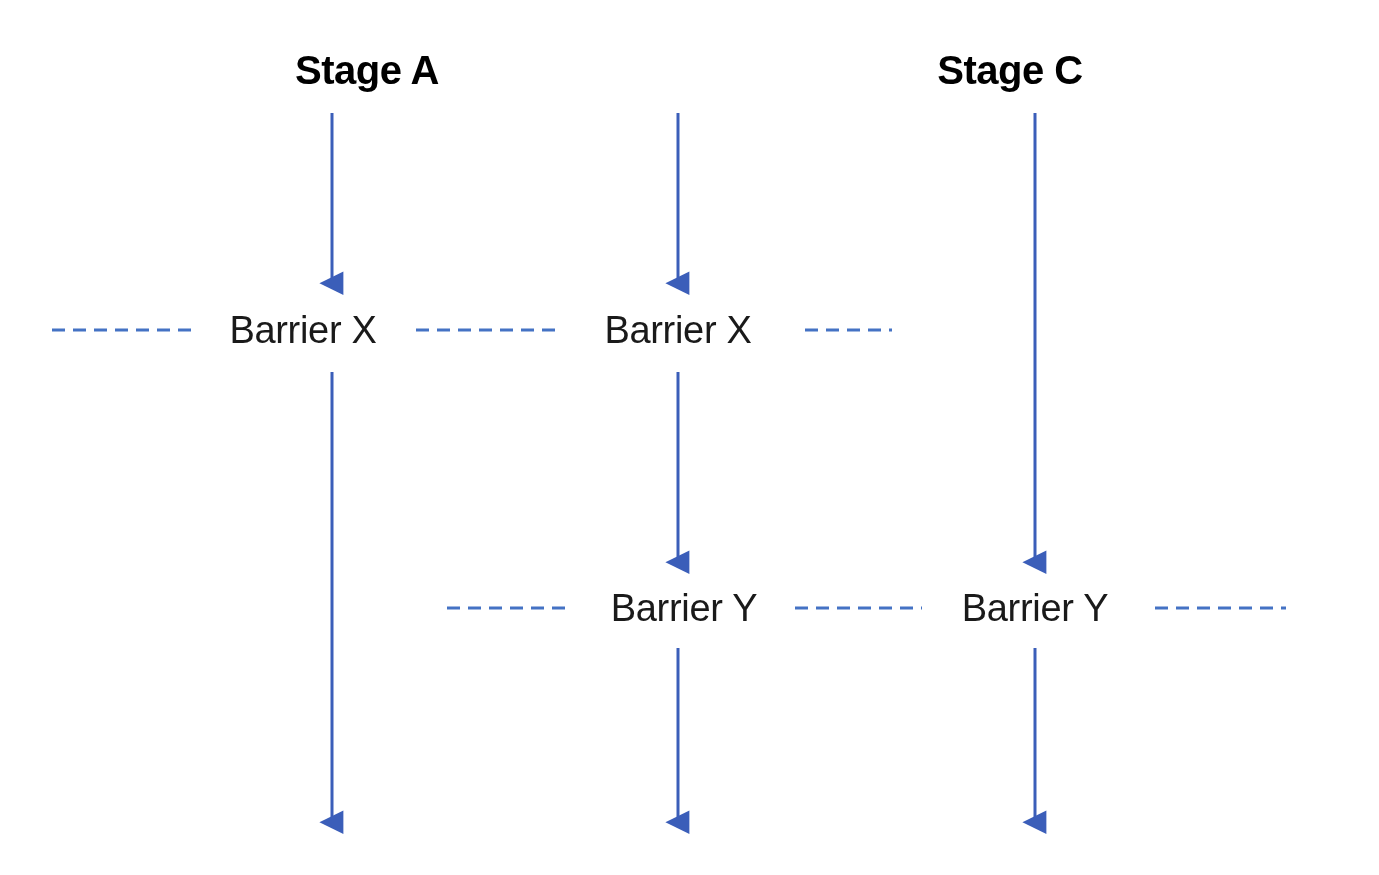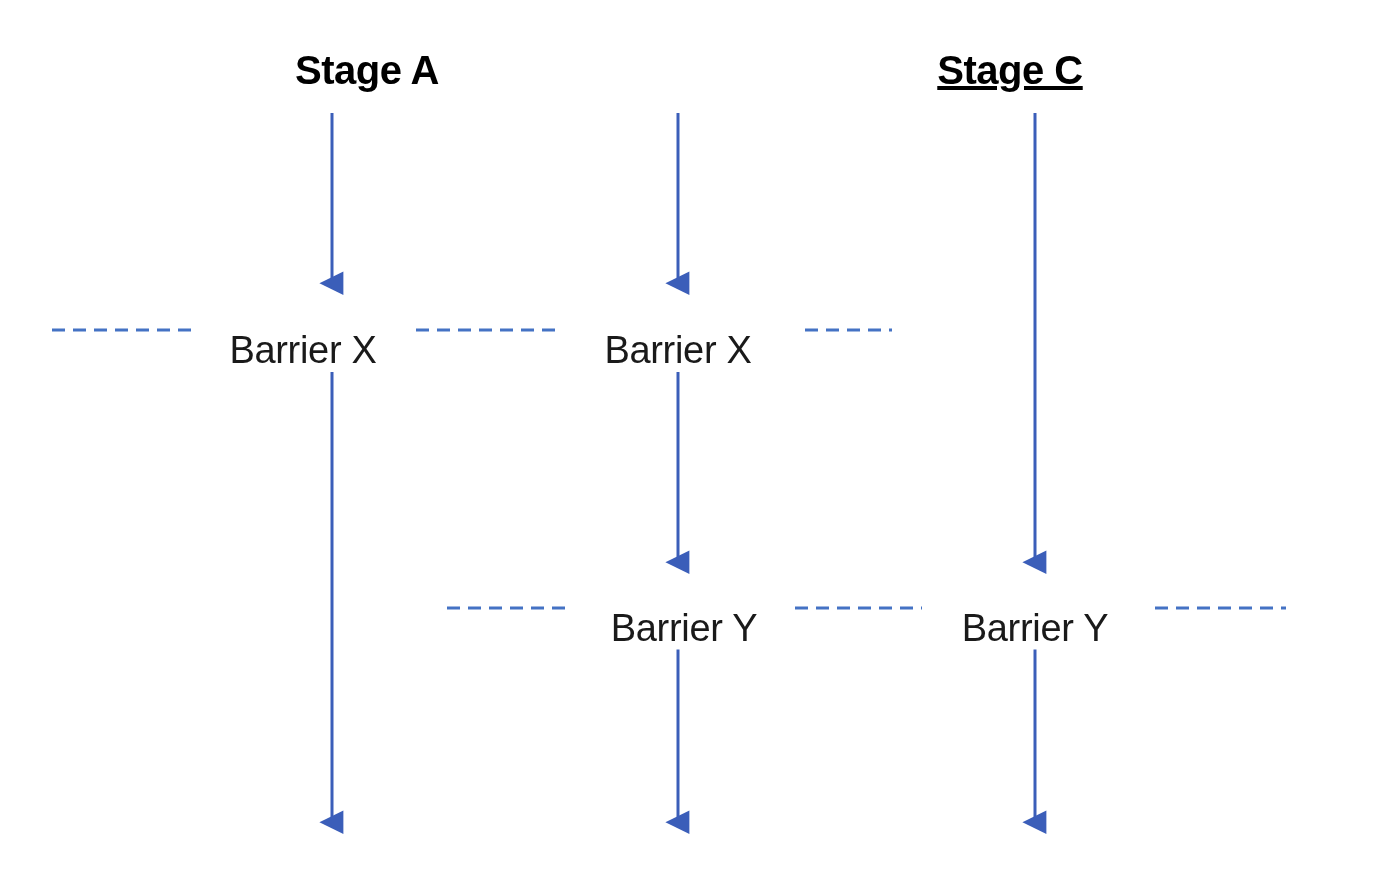--- a/index.html
+++ b/index.html
@@ -37,21 +37,20 @@
     position: absolute;
     font-family: "Liberation Sans", sans-serif;
     font-weight: 400;
     font-size: 38px;
     color: #1a1a1a;
     white-space: nowrap;
     transform: translate(-50%, -50%);
     background: #ffffff;
     padding: 0 10px;
     letter-spacing: -0.3px;
-    margin-top: 20px;
   }
 </style>
 </head>
 <body>
 
 <div id="canvas">
 
   <svg id="svg-layer" viewBox="0 0 1379 875" xmlns="http://www.w3.org/2000/svg">
     <defs>
       <marker id="arrowhead" markerWidth="9" markerHeight="9" refX="4.2" refY="4.4" orient="auto" markerUnits="strokeWidth">
@@ -76,20 +75,20 @@
       <line x1="416" y1="330" x2="560" y2="330" stroke="#4472C4" stroke-width="3" stroke-dasharray="13 8"></line>
       <line x1="805" y1="330" x2="892" y2="330" stroke="#4472C4" stroke-width="3" stroke-dasharray="13 8"></line>
 
       <line x1="447" y1="608" x2="568" y2="608" stroke="#4472C4" stroke-width="3" stroke-dasharray="13 8"></line>
       <line x1="795" y1="608" x2="922" y2="608" stroke="#4472C4" stroke-width="3" stroke-dasharray="13 8"></line>
       <line x1="1155" y1="608" x2="1286" y2="608" stroke="#4472C4" stroke-width="3" stroke-dasharray="13 8"></line>
     </g>
   </svg>
 
   <div class="stage-header" style="left:332px; top:48px;margin-left:35px;">Stage A</div>
-  <div class="stage-header" style="left:1010px; top:48px;text-decoration:underline;">Stage C</div>
+  <div class="stage-header" style="left:1010px; top:48px;">Stage C</div>
 
   <div class="barrier-label" style="left:303px; top:330px;">Barrier X</div>
   <div class="barrier-label" style="left:678px; top:330px;">Barrier X</div>
   <div class="barrier-label" style="left:684px; top:608px;">Barrier Y</div>
   <div class="barrier-label" style="left:1035px; top:608px;">Barrier Y</div>
 
 </div>
 
 </body></html>

